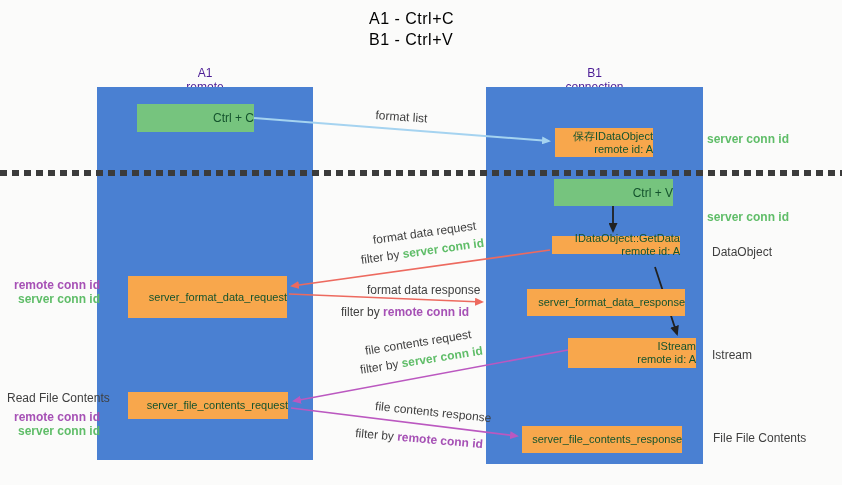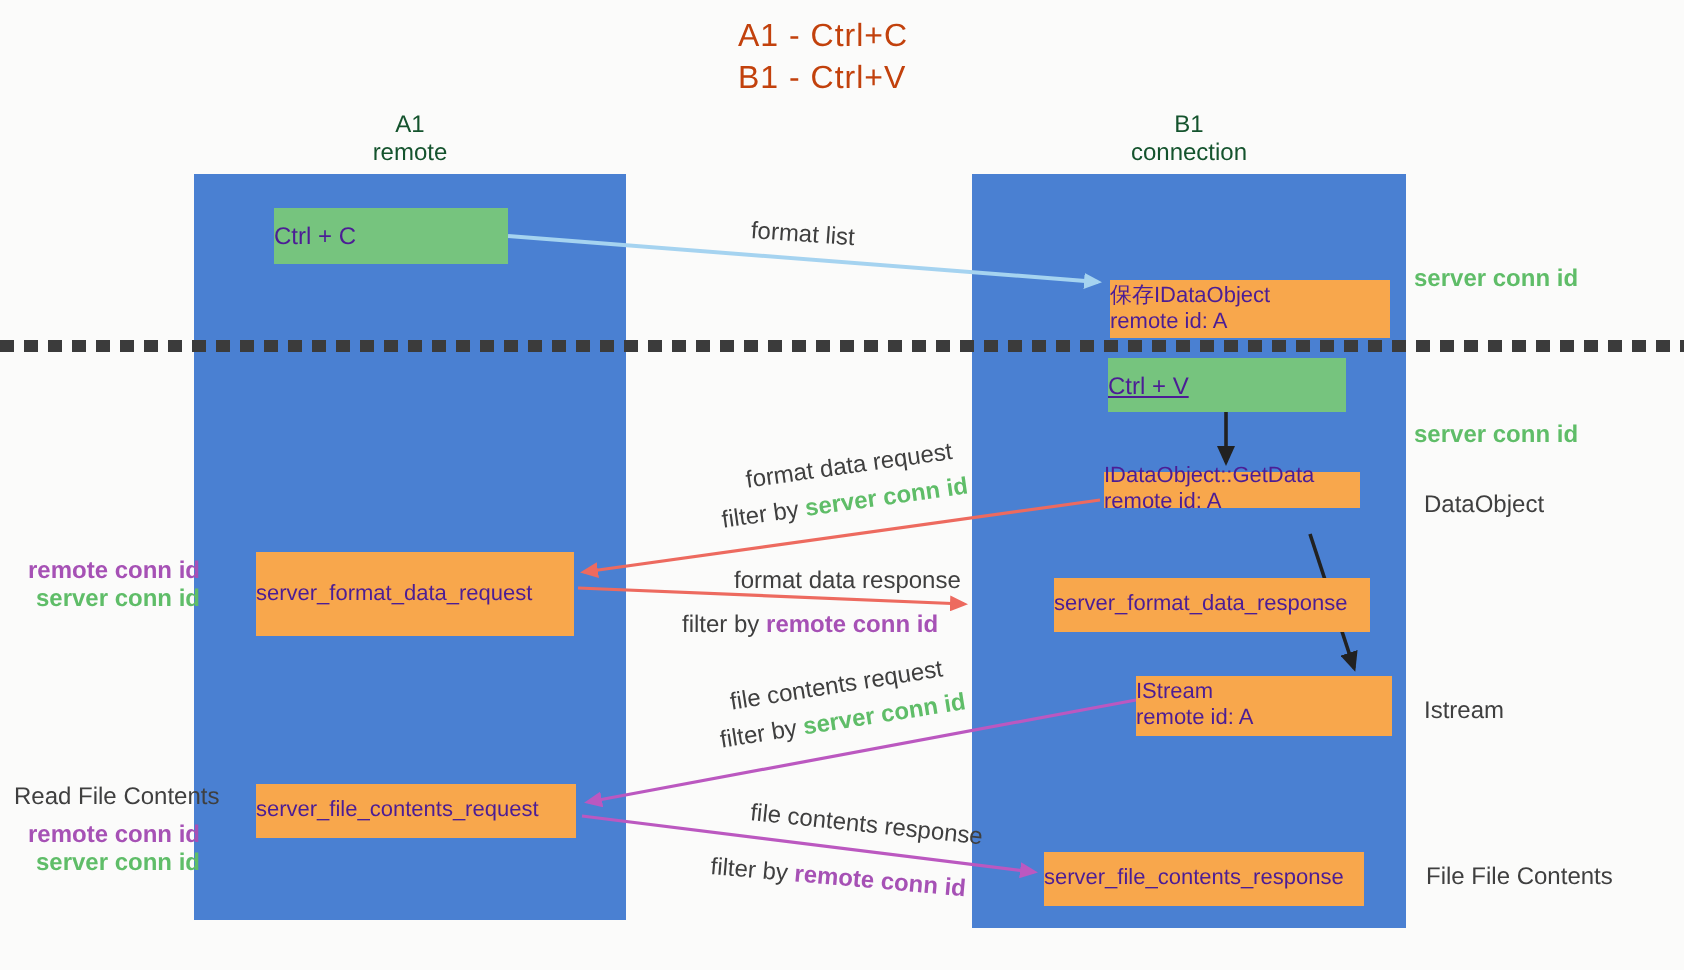--- a/index.html
+++ b/index.html
@@ -5,42 +5,42 @@
   * { margin:0; padding:0; box-sizing:border-box; }
   html,body { background:#f2f2f2; }
   body { font-family:"Liberation Sans","DejaVu Sans",sans-serif; }
   .canvas {
     position:relative; width:842px; height:485px;
     background:#fbfbfa; overflow:hidden;
     font-family:"Liberation Sans","DejaVu Sans",sans-serif;
   }
   .title {
     position:absolute; left:369px; top:8px;
-    font-size:16px; line-height:21px; color:#c2410c; letter-spacing:0.5px;
+    font-size:16px; line-height:21px; color:#000000; letter-spacing:0.5px;
   }
   .lane-header {
-    position:absolute; top:55px; text-align:center;
-    font-size:12px; line-height:14px; color:#14532d;
+    position:absolute; top:66px; text-align:center;
+    font-size:12px; line-height:14px; color:#4c1d95;
   }
   .lane-header.left { left:97px; width:216px; }
   .lane-header.right { left:486px; width:217px; }
   .lane {
     position:absolute; background:#4a80d2; top:87px;
   }
   .lane.left { left:97px; width:216px; height:373px; }
   .lane.right { left:486px; width:217px; height:377px; }
   .dotted-line {
     position:absolute; left:0; top:170px; width:842px; height:6px;
     background:repeating-linear-gradient(to right, #3b3b3b 0 7px, rgba(0,0,0,0) 7px 12px);
     z-index:6;
   }
   .node {
     position:absolute; display:flex; flex-direction:column;
-    align-items:flex-start; justify-content:center;
-    color:#4c1d95; text-align:center; z-index:5;
+    align-items:flex-end; justify-content:center;
+    color:#14532d; text-align:center; z-index:5;
   }
   .node.green { background:#76c47e; font-size:12px; }
   .node.orange { background:#f8a74c; font-size:11px; line-height:13px; }
   .side-label { position:absolute; font-size:12px; color:#3f3f3f; white-space:nowrap; z-index:7; }
   .side-label.green { color:#5fbd68; font-weight:bold; }
   .side-label.stack { text-align:right; width:100px; left:0; line-height:14px; font-weight:bold; }
   .stack .purple { color:#a651b5; }
   .stack .green { color:#5fbd68; }
   .arrow-label {
     position:absolute; font-size:12px; color:#3f3f3f;
@@ -95,26 +95,26 @@
     <line x1="550" y1="250" x2="292" y2="286" stroke="#ed6a5f" stroke-width="1.6" marker-end="url(#m-red)"></line>
     <line x1="289" y1="294" x2="482" y2="302" stroke="#ed6a5f" stroke-width="1.6" marker-end="url(#m-red)"></line>
     <line x1="568" y1="350" x2="294" y2="401" stroke="#bb58c0" stroke-width="1.6" marker-end="url(#m-mag)"></line>
     <line x1="291" y1="408" x2="517" y2="436" stroke="#bb58c0" stroke-width="1.6" marker-end="url(#m-mag)"></line>
   </svg>
 
   <div class="node green" style="left:137px; top:104px; width:117px; height:28px;">
     <span>Ctrl + C</span>
   </div>
 
-  <div class="node orange" style="left:555px; top:128px; width:140px; height:29px;margin-top:12px;">
+  <div class="node orange" style="left:555px; top:128px; width:98px; height:29px;">
     <span>保存IDataObject</span>
     <span>remote id: A</span>
   </div>
 
-  <div class="node green" style="left:554px; top:179px; width:119px; height:27px;text-decoration:underline;">
+  <div class="node green" style="left:554px; top:179px; width:119px; height:27px;">
     <span>Ctrl + V</span>
   </div>
 
   <div class="node orange" style="left:552px; top:236px; width:128px; height:18px;">
     <span>IDataObject::GetData</span>
     <span>remote id: A</span>
   </div>
 
   <div class="node orange" style="left:128px; top:276px; width:159px; height:42px;">
     <span>server_format_data_request</span>

